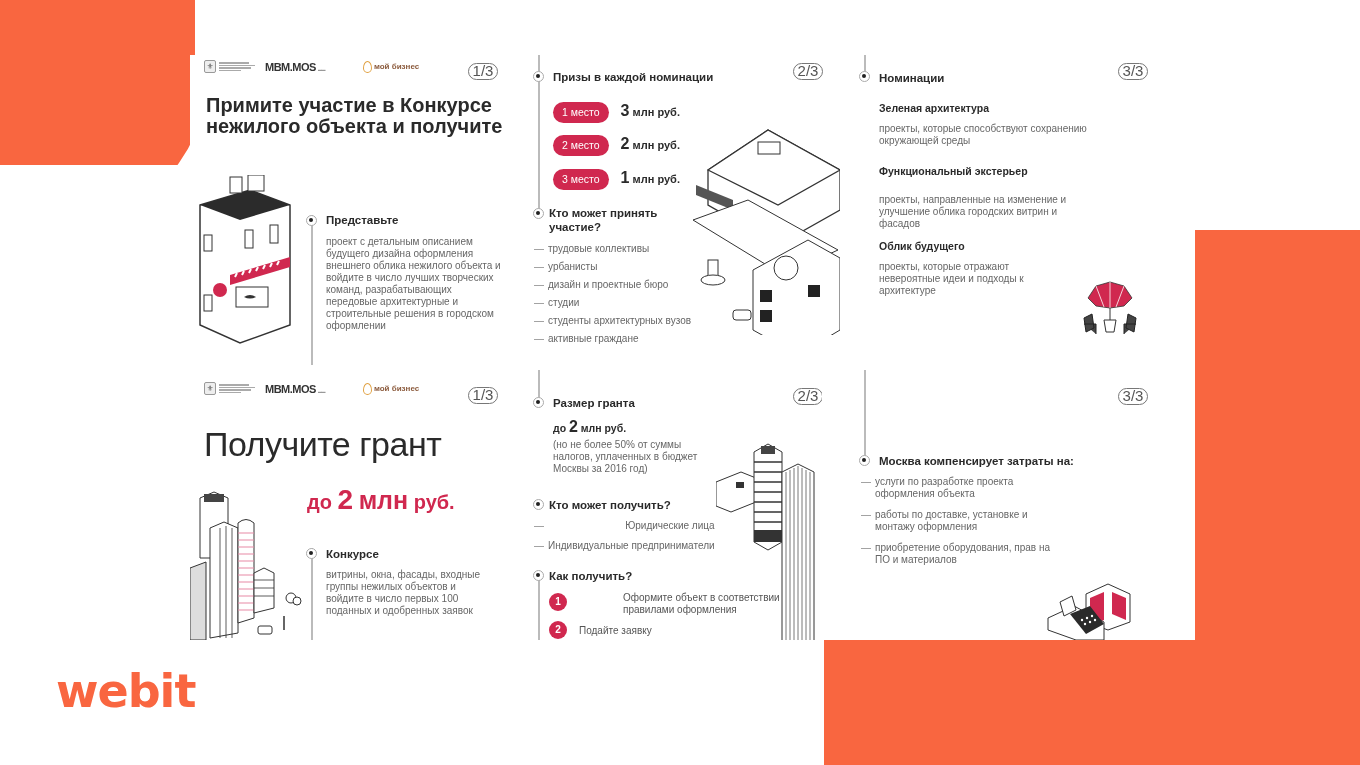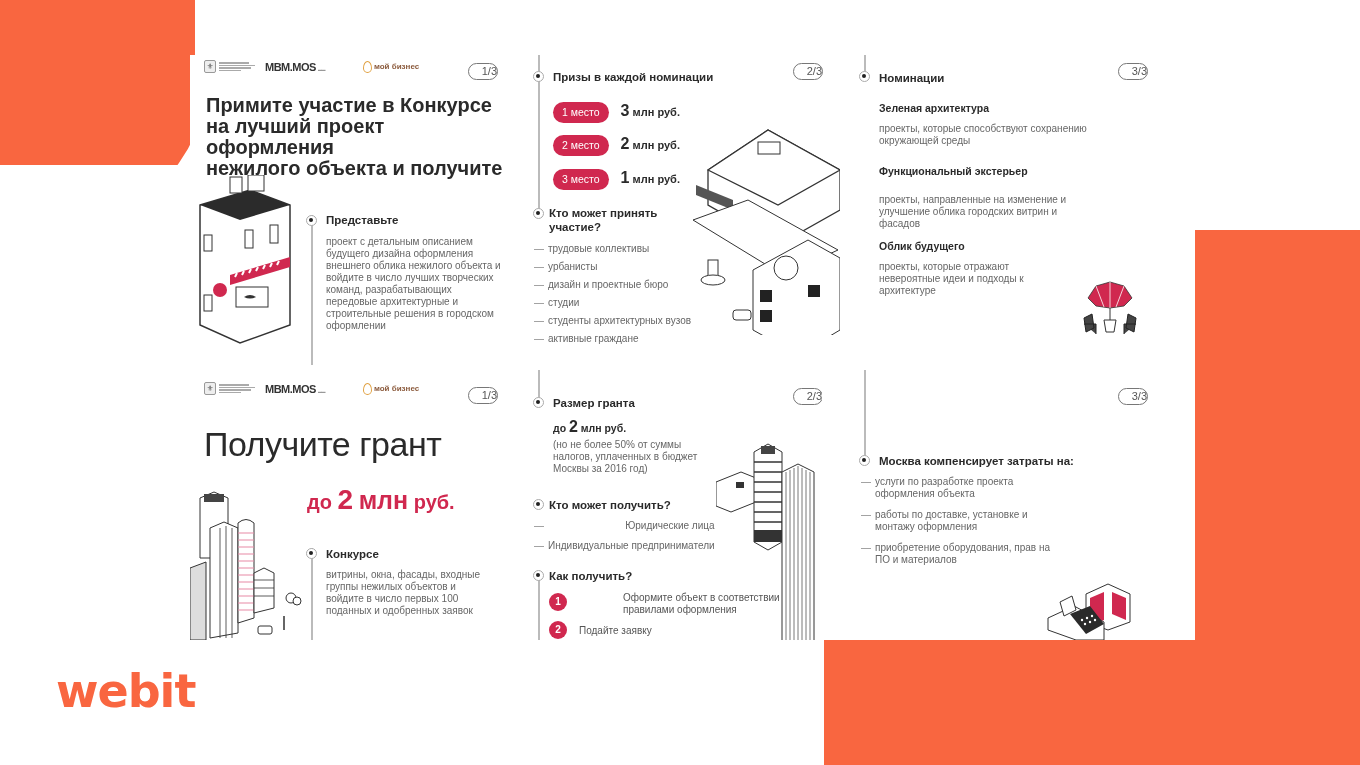--- a/index.html
+++ b/index.html
@@ -15,21 +15,21 @@
 
   
   .panel { position: absolute; background: #fff; overflow: hidden; }
   .p1 { left: 190px; top: 55px; width: 320px; height: 310px; }
   .p2 { left: 518px; top: 55px; width: 322px; height: 310px; }
   .p3 { left: 846px; top: 55px; width: 320px; height: 310px; }
   .p4 { left: 190px; top: 370px; width: 320px; height: 270px; }
   .p5 { left: 518px; top: 370px; width: 304px; height: 270px; }
   .p6 { left: 846px; top: 370px; width: 320px; height: 270px; }
 
-  .page-badge { position: absolute; border: 1.5px solid #777; border-radius: 10px; font-size: 11px; color: #555; width: 30px; height: 17px; line-height: 14px; text-align: right; }
+  .page-badge { position: absolute; border: 1.5px solid #777; border-radius: 10px; font-size: 15px; color: #555; width: 30px; height: 17px; line-height: 14px; text-align: center; }
 
   .logos { position: absolute; left: 14px; top: 5px; display: flex; align-items: center; gap: 10px; }
   .logo-dept { display: flex; align-items: center; gap: 3px; }
   .logo-dept .crest { width: 12px; height: 13px; border: 1px solid #999; border-radius: 2px; background: #eee; font-size: 8px; line-height: 11px; text-align: center; color: #555; }
   .logo-dept .dept-lines { display: flex; flex-direction: column; gap: 1px; }
   .logo-dept .dept-lines span { display: block; height: 1.5px; background: #aaa; }
   .logo-mbm { font-weight: bold; font-size: 11px; color: #333; letter-spacing: -0.5px; }
   .logo-mbm small { font-size: 4px; color: #999; font-weight: normal; margin-left: 2px; }
   .logo-mb { display: flex; align-items: center; gap: 2px; font-size: 8px; color: #8b5a3c; font-weight: bold; padding-left: 28px; }
   .logo-mb .pin { width: 9px; height: 12px; border: 1.5px solid #e0a040; border-radius: 50% 50% 50% 50% / 60% 60% 40% 40%; }
@@ -82,21 +82,20 @@
     <div class="logo-mbm"><span>MBM.MOS</span><small>▬▬</small></div>
     <div class="logo-mb">
         <span class="pin"></span>
         <span>мой бизнес</span>
       </div>
   </div>
   <div class="page-badge" style="left:278px;top:8px;">1/3</div>
 
   <div class="title-big" style="left:16px;top:40px;font-size:20px;line-height:21px;">
     <div>Примите участие в Конкурсе</div>
-    <div>на лучший проект оформления</div>
     <div>нежилого объекта и получите</div>
   </div>
 
   <svg class="illus" style="left:0;top:120px;" width="108" height="170" viewBox="0 0 108 170">
     <path d="M10 30 L60 15 L100 30 L100 150 L50 168 L10 150 Z" fill="#fff" stroke="#333" stroke-width="1.5"></path>
     <path d="M10 30 L60 15 L100 30 L50 45 Z" fill="#2b2b2b"></path>
     <rect x="40" y="2" width="12" height="16" fill="#fff" stroke="#333"></rect>
     <rect x="58" y="0" width="16" height="16" fill="#fff" stroke="#333"></rect>
     <path d="M40 100 L100 82 L100 92 L40 110 Z" fill="#d0284f"></path>
     <path d="M45 102 L47 98 M52 100 L54 96 M59 98 L61 94 M66 96 L68 92 M73 94 L75 90 M80 92 L82 88 M87 90 L89 86" stroke="#fff" stroke-width="2"></path>

